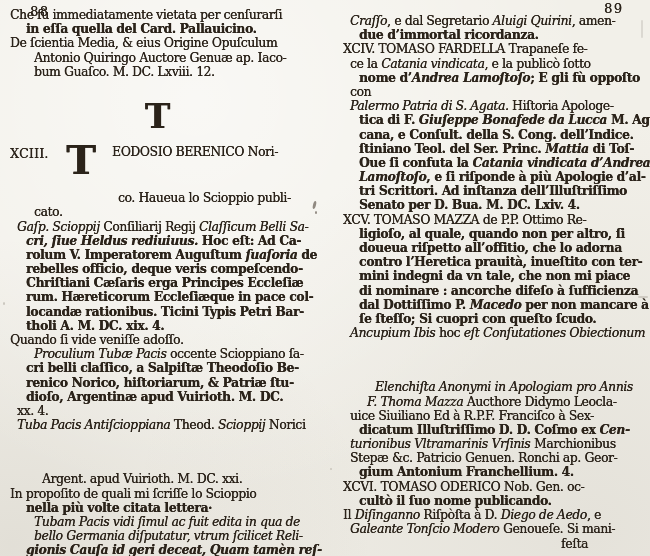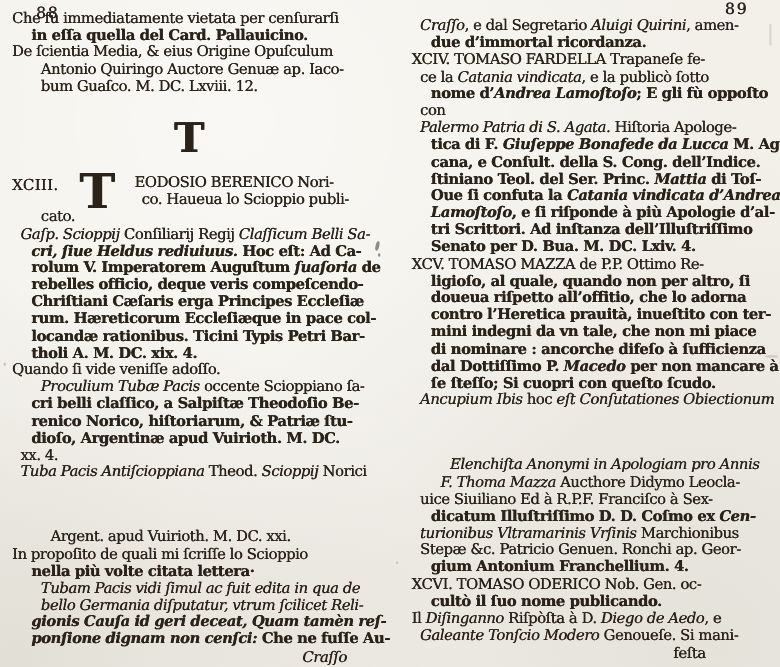--- a/index.html
+++ b/index.html
@@ -33,21 +33,21 @@
   .i4 { padding-left:34px;margin-top:40px; }
   .heading-t {
     height:66px; display:flex; align-items:center; justify-content:center;
     padding-right:28px; padding-top:8px;
     font-size:34px; font-weight:bold; text-shadow:.5px 0 0 currentColor;
   }
   .entry93 { position:relative; }
   .entry-label { position:absolute; left:2px; top:1px; font-size:12.6px; letter-spacing:.2px; text-shadow:.3px 0 0 currentColor; }
   .dropcap { position:absolute; left:58px; top:-4px; font-size:40px; line-height:38px; font-weight:bold; text-shadow:.5px 0 0 currentColor; }
   .dc1 { padding-left:104px; }
-  .dc2 { padding-left:110px; }
+  .dc2 { padding-left:110px;margin-top:32px; }
   .catch-l { text-align:right; padding-right:46px; padding-top:1px; font-style:italic; }
   .catch-r { text-align:right; padding-right:60px; padding-top:1px; }
   .speck { position:absolute; background:rgba(60,50,38,.55); border-radius:50%; }
   .sp-gutter1 { left:313px; top:201px; width:3px; height:8px;  transform:rotate(14deg); }
   .sp-gutter2 { left:315px; top:211px; width:2px; height:3px; }
   .sp-edge1   { left:641px; top:20px;  width:2px; height:18px; opacity:.22; border-radius:2px; }
   .sp-edge2   { left:638px; top:296px; width:10px; height:2px; opacity:.30; border-radius:1px; }
   .sp-dot1    { left:3px;   top:302px; width:2px; height:3px;  opacity:.40; }
   .sp-dot2    { left:330px; top:468px; width:2px; height:2px;  opacity:.35; }
 </style>

